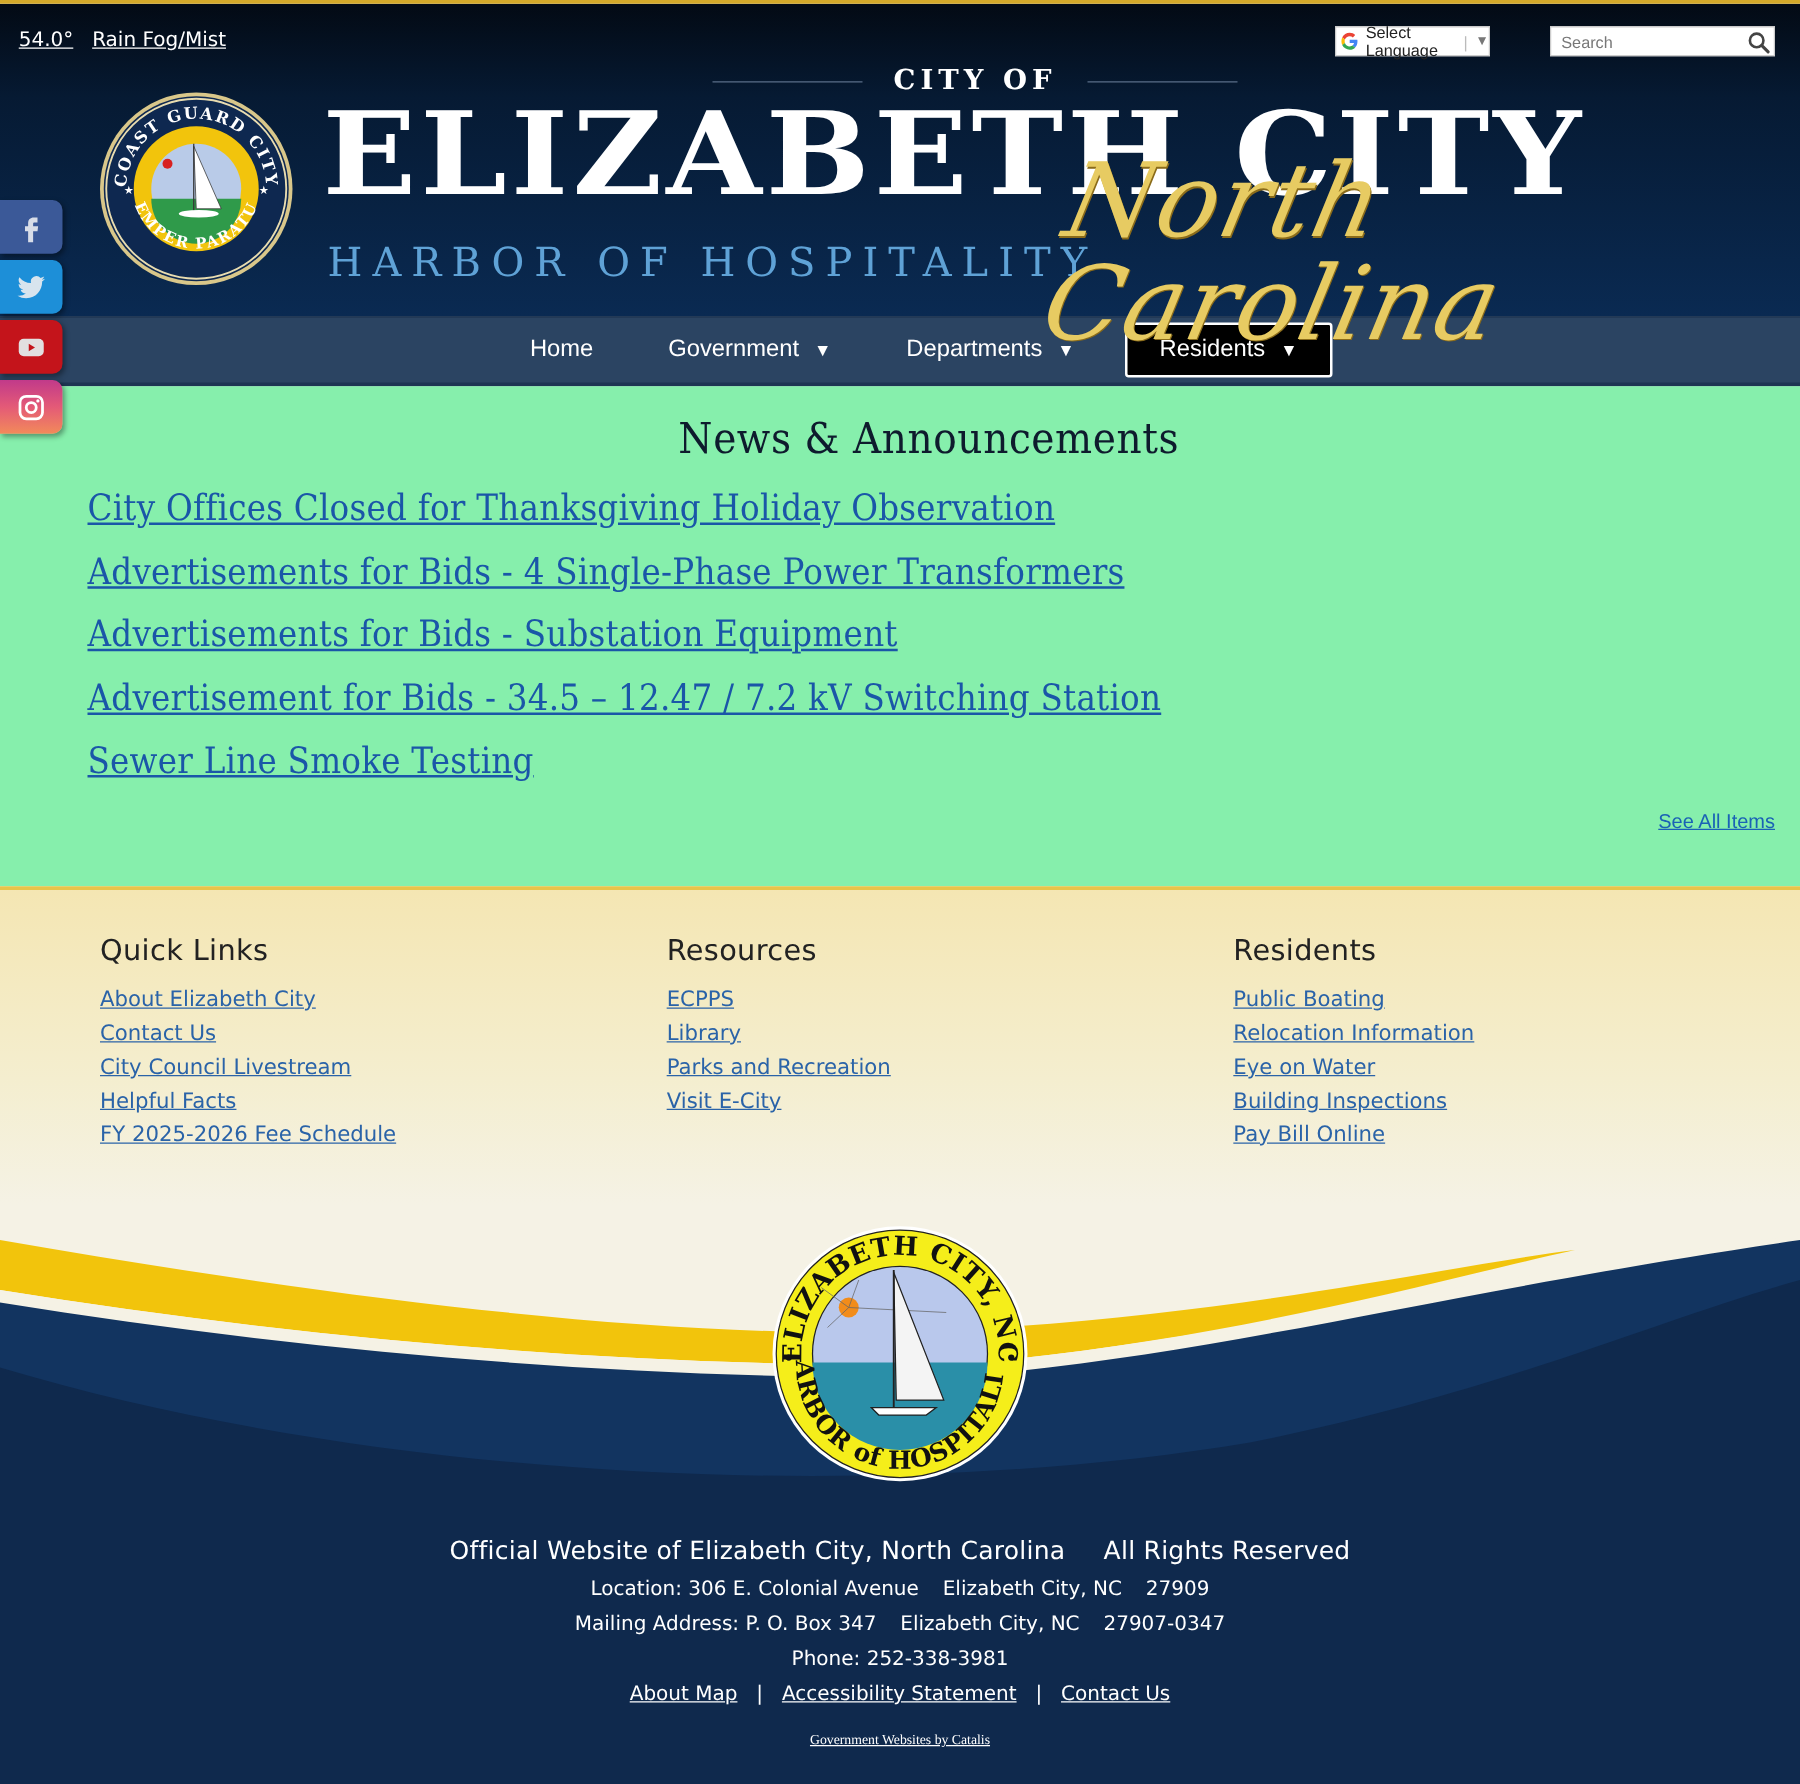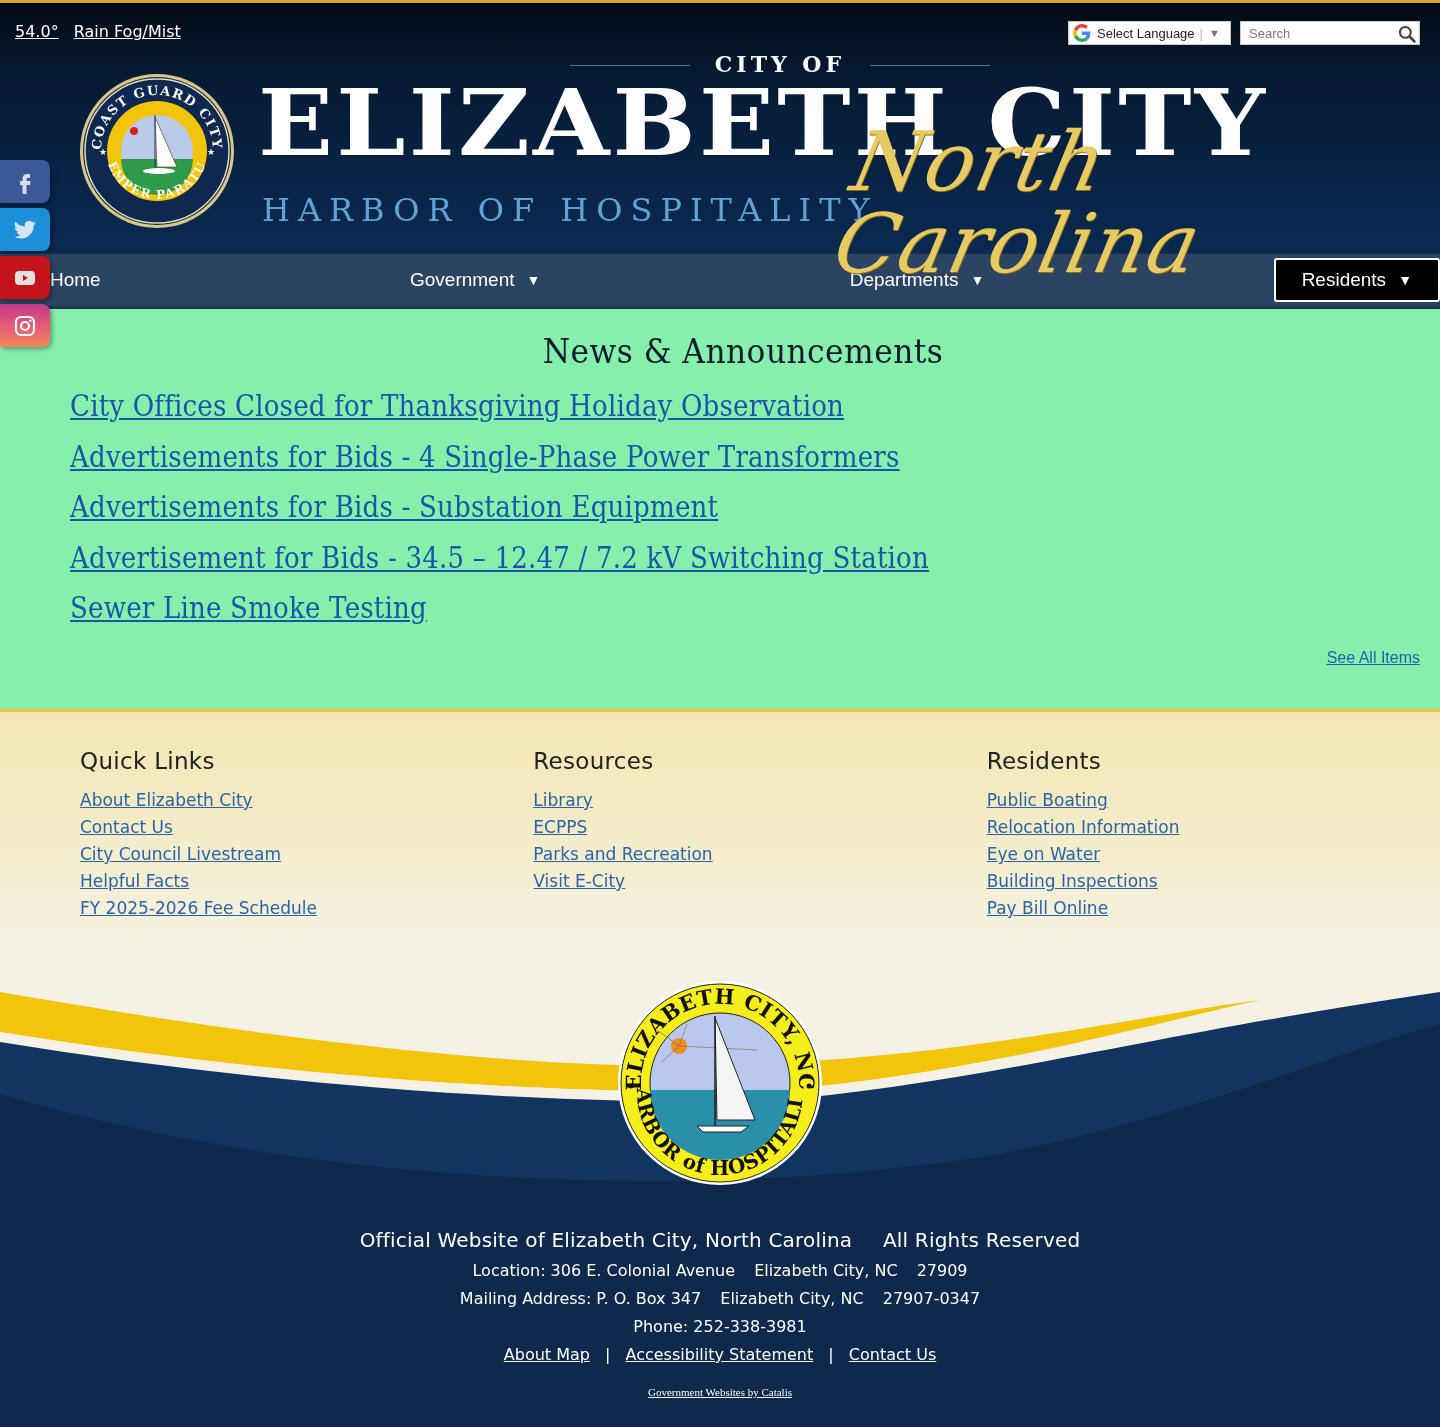--- a/index.html
+++ b/index.html
@@ -10,23 +10,23 @@
   
   .header {
     position: relative; height: 253px; width: 1440px;
     background: linear-gradient(180deg, #030a14 0%, #061a33 30%, #0a2a52 100%);
     border-top: 3px solid #d4a92a;
   }
   .weather { position: absolute; left: 15px; top: 19px; color: #ffffff; font-size: 16px; font-family: "DejaVu Sans", sans-serif; text-align: center; }
   .weather a { color: #fff; text-decoration: underline; margin-right: 10px; }
 
   .lang-select {
-    position: absolute; left: 1068px; top: 18px; width: 163px; height: 24px;
+    position: absolute; left: 1068px; top: 18px; width: 124px; height: 24px;
     background: #fff; border: 1px solid #ccc; display: flex; align-items: center;
-    font-family: "Liberation Sans", sans-serif; font-size: 13px; color: #222; padding-left: 4px;
+    font-family: "Liberation Sans", sans-serif; font-size: 13px; color: #222; padding-left: 4px; justify-content: center;
   }
   .g-logo { width: 18px; height: 18px; margin-right: 6px; }
   .lang-sep { margin: 0 6px 0 5px; color: #bbb; }
   .lang-caret { color: #777; font-size: 11px; }
 
   .search-box {
     position: absolute; left: 1240px; top: 18px; width: 180px; height: 24px;
     background: #fff; border: 1px solid #ccc; display: flex; align-items: center;
   }
   .search-box input {
@@ -75,21 +75,21 @@
   .s-fb { background: #3b5998; }
   .s-tw { background: #1d8fd8; }
   .s-yt { background: #c4141b; }
   .s-ig { background: linear-gradient(180deg, #c13a8a 0%, #e45a77 50%, #f28a5a 100%); }
   .social svg { width: 24px; height: 24px; }
 
   
   .nav {
     height: 56px; width: 1440px; background: #2b4462;
     border-top: 1px solid #1b2f4a; border-bottom: 3px solid #1e3553;
-    display: flex; justify-content: space-between; align-items: center; padding-left: 20px;
+    display: flex; justify-content: center; align-items: center; padding-left: 20px;
   }
   .nav-item {
     font-family: "Liberation Sans", sans-serif; color: #fff; font-size: 19px;
     padding: 0 30px; height: 44px; display: flex; align-items: center; cursor: pointer; text-decoration: none;
   }
   .nav-item .caret { font-size: 14px; margin-left: 12px; }
   .nav-item.active { background: #000; border: 2px solid #fff; border-radius: 3px; margin-left: 10px; padding: 0 26px; }
 
   
   .news { position: relative; height: 400px; background: #86efac; }
@@ -266,22 +266,22 @@
   <div class="fcol">
     <h3>Quick Links</h3>
     <a href="#">About Elizabeth City</a>
     <a href="#">Contact Us</a>
     <a href="#">City Council Livestream</a>
     <a href="#">Helpful Facts</a>
     <a href="#">FY 2025-2026 Fee Schedule</a>
   </div>
   <div class="fcol">
     <h3>Resources</h3>
+    <a href="#">ECPPS</a>
     <a href="#">Library</a>
-    <a href="#">ECPPS</a>
     <a href="#">Parks and Recreation</a>
     <a href="#">Visit E-City</a>
   </div>
   <div class="fcol">
     <h3>Residents</h3>
     <a href="#">Public Boating</a>
     <a href="#">Relocation Information</a>
     <a href="#">Eye on Water</a>
     <a href="#">Building Inspections</a>
     <a href="#">Pay Bill Online</a>

